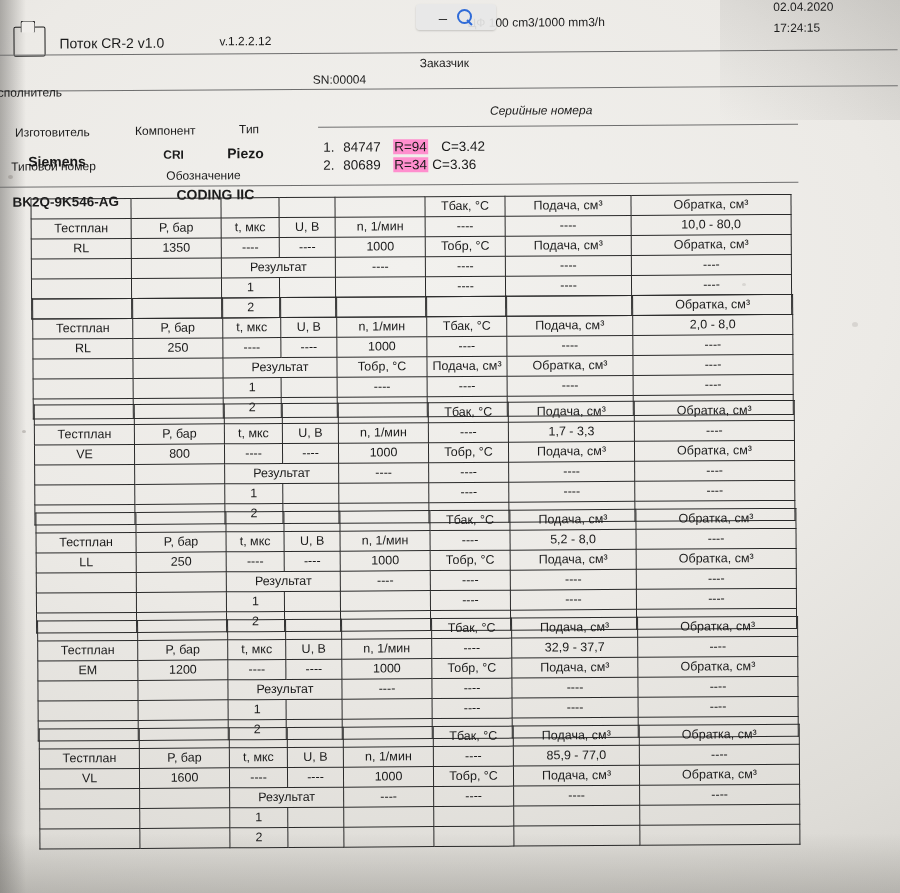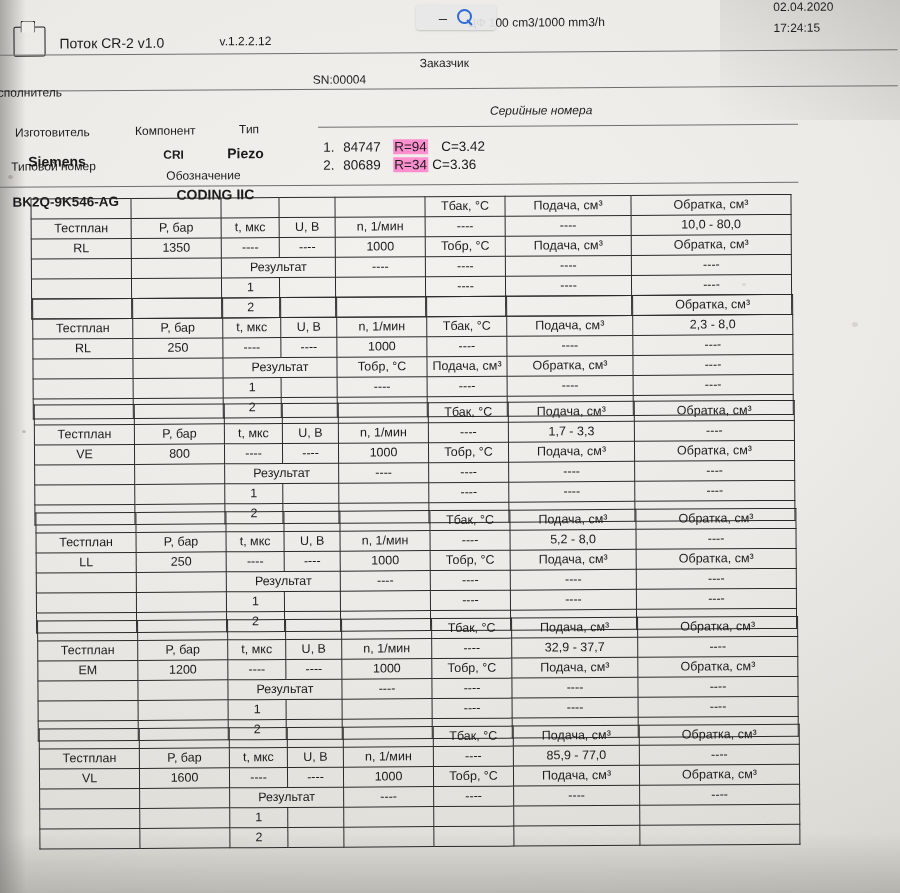--- a/index.html
+++ b/index.html
@@ -308,21 +308,21 @@
           <td>Обратка, см³</td>
         </tr>
         <tr>
           <td>Тестплан</td>
           <td>P, бар</td>
           <td>t, мкс</td>
           <td>U, В</td>
           <td>n, 1/мин</td>
           <td>Тбак, °C</td>
           <td>Подача, см³</td>
-          <td>2,3 - 8,0</td>
+          <td>2,0 - 8,0</td>
         </tr>
         <tr>
           <td>RL</td>
           <td>250</td>
           <td class="dash">----</td>
           <td class="dash">----</td>
           <td>1000</td>
           <td class="dash">----</td>
           <td class="dash">----</td>
           <td class="dash">----</td>

